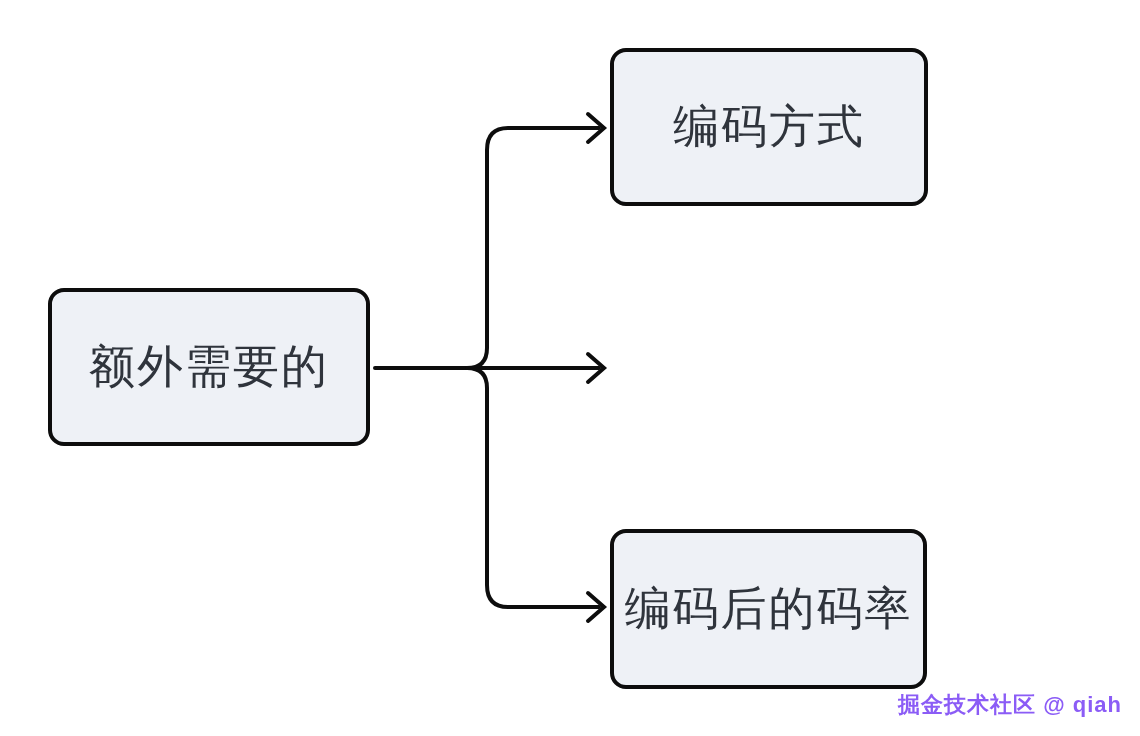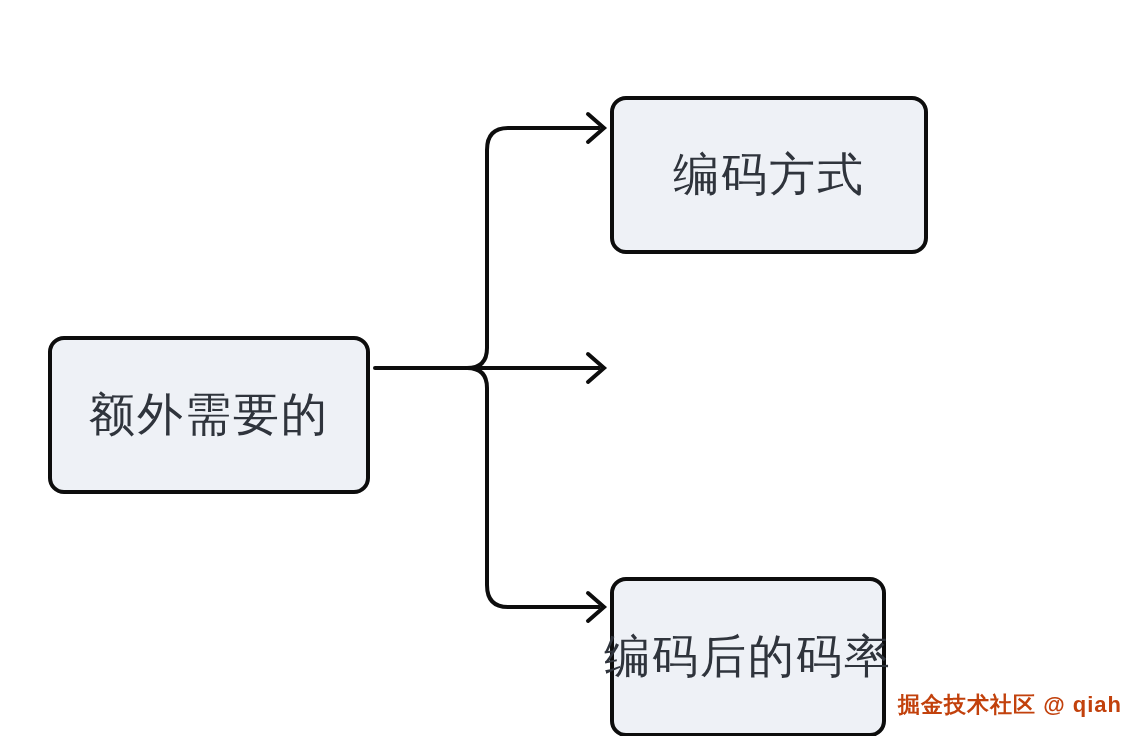--- a/index.html
+++ b/index.html
@@ -37,34 +37,33 @@
     background: #eef1f6;
     border: 4px solid #0d0d0d;
     border-radius: 16px;
     display: flex;
     align-items: center;
     justify-content: center;
     font-size: 46px;
     letter-spacing: 2px;
     color: #2f343c;
     white-space: nowrap;
-    margin-top: 48px;
   }
   .node-root   { left: 48px;  top: 288px; width: 322px; height: 158px; align-items: center; }
   .node-top    { left: 610px; top: 48px;  width: 318px; height: 158px; }
   .node-middle { left: 608px; top: 290px; width: 480px; height: 156px; }
-  .node-bottom { left: 610px; top: 529px; width: 276px; height: 160px; }
+  .node-bottom { left: 610px; top: 529px; width: 317px; height: 160px; }
   .watermark {
     position: absolute;
     right: 18px;
     bottom: 16px;
     font-size: 22px;
     font-weight: bold;
     letter-spacing: 1px;
-    color: #c2410c;
+    color: #8b5cf6;
     text-shadow: 1.5px 1.5px 0 #ffffff, 2px 2px 1px rgba(255,255,255,0.85);
     white-space: nowrap;
   }
 </style>
 </head>
 <body>
 
 <div class="canvas">
 
   <svg class="connectors" width="1140" height="736" viewBox="0 0 1140 736" aria-hidden="true">

